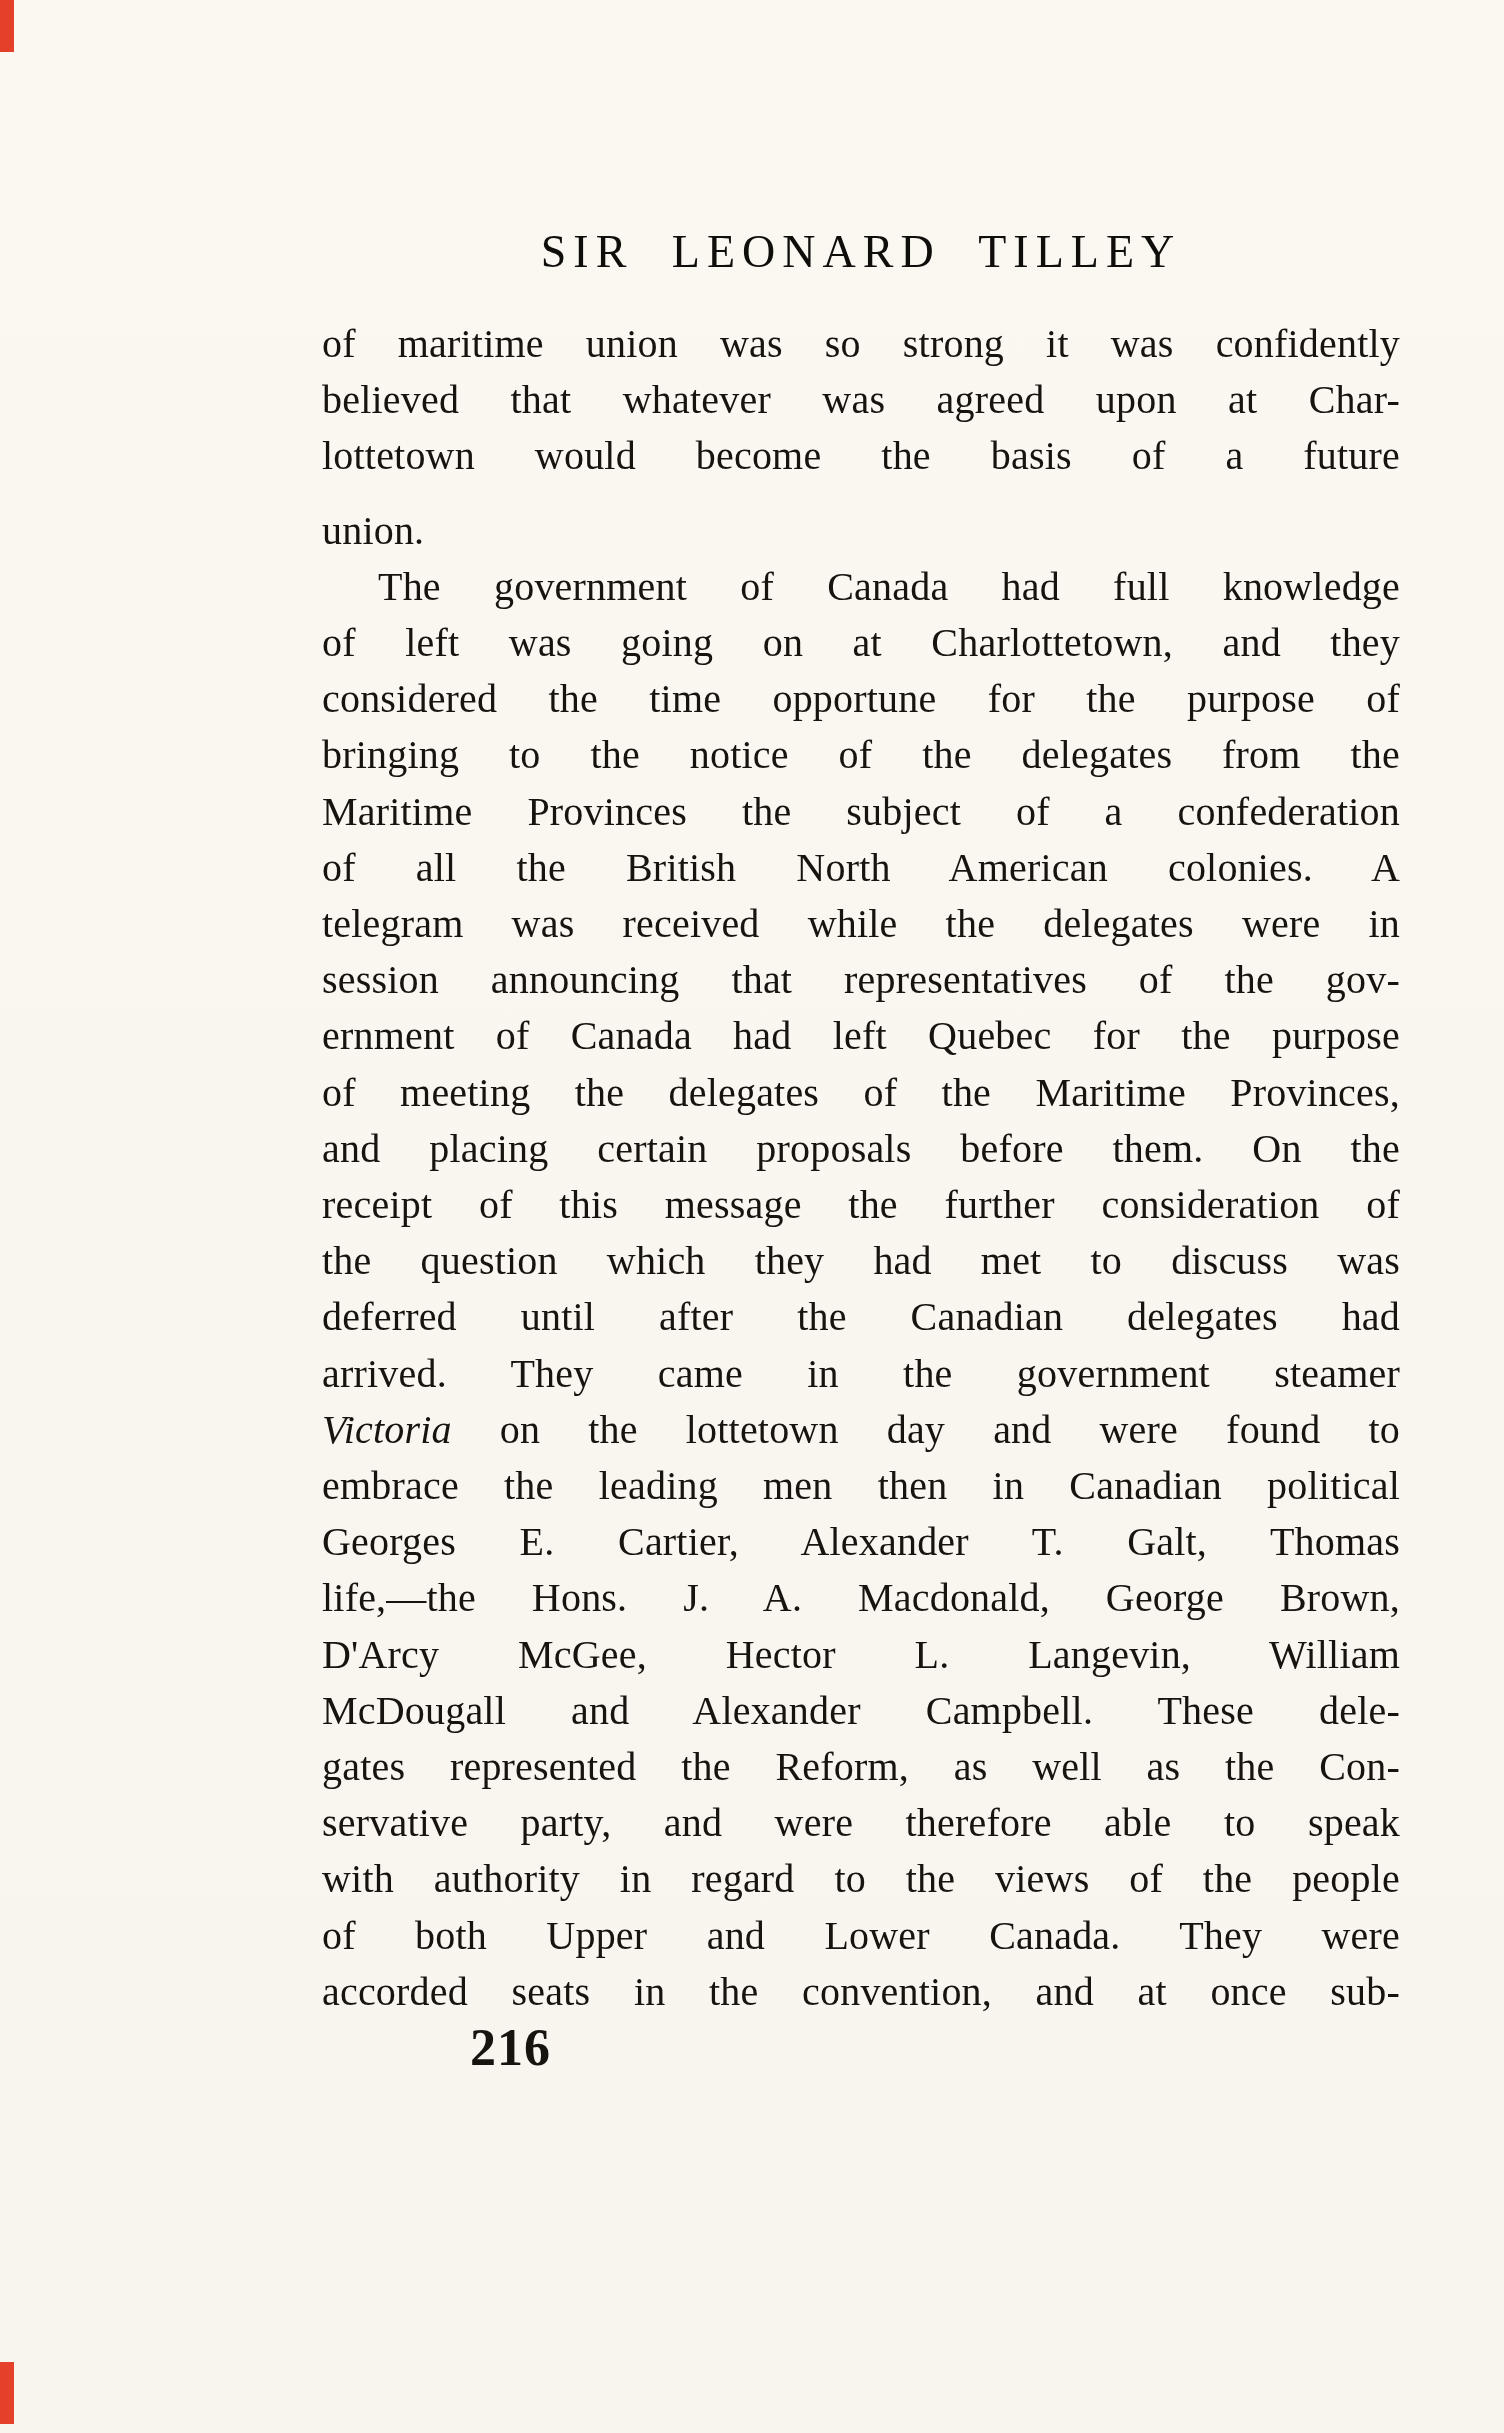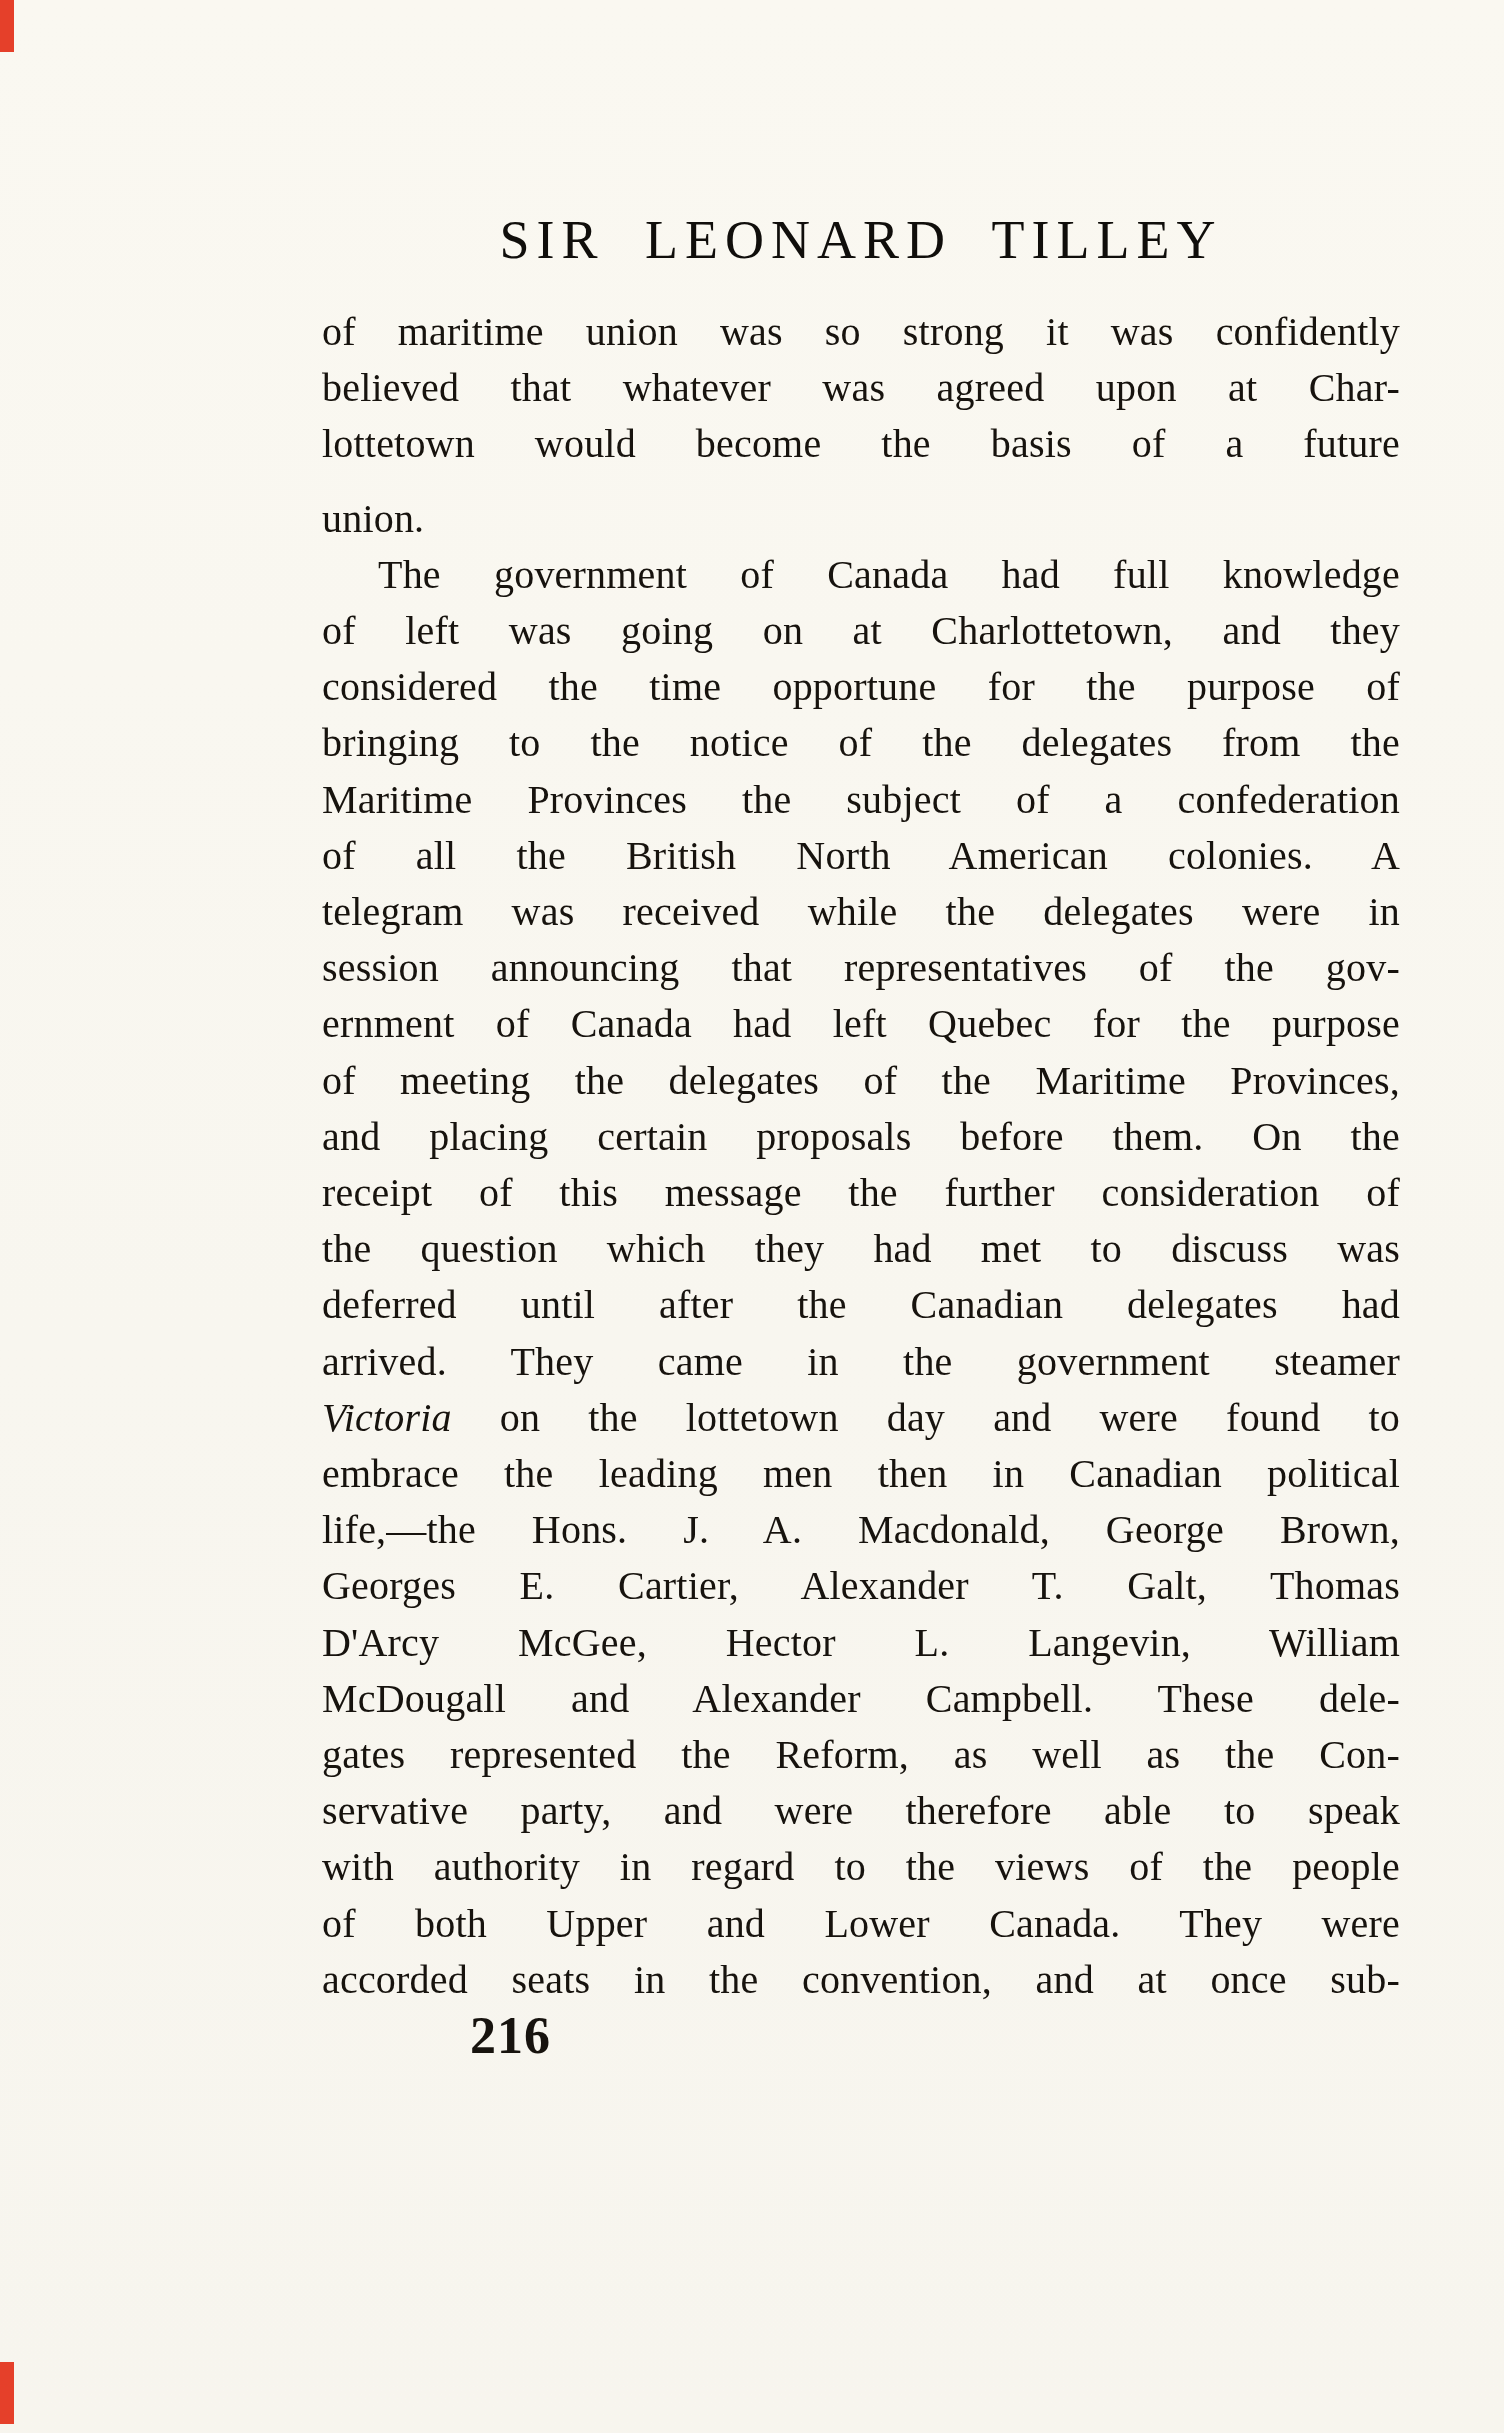--- a/index.html
+++ b/index.html
@@ -24,27 +24,27 @@
   .scan-mark.bottom { top: 2362px; height: 62px; }
 
   .text-block {
     position: absolute;
     left: 322px;
     top: 208px;
     width: 1078px;
     color: #17130e;
   }
   .page-header {
-    font-size: 54px;
+    font-size: 46px;
     line-height: 56px;
     font-weight: 500;
     letter-spacing: 7px;
     word-spacing: 20px;
     text-align: center;
-    margin: 4px 0 36px 0;
+    margin: 16px 0 36px 0;
     color: #100e0b;
   }
   .line {
     font-size: 40px;
     line-height: 56.2px;
     letter-spacing: 0.2px;
     text-align: justify;
     text-align-last: justify;
     white-space: normal;
   }
@@ -89,22 +89,22 @@
   <div class="line">session announcing that representatives of the gov-</div>
   <div class="line">ernment of Canada had left Quebec for the purpose</div>
   <div class="line">of meeting the delegates of the Maritime Provinces,</div>
   <div class="line">and placing certain proposals before them. On the</div>
   <div class="line">receipt of this message the further consideration of</div>
   <div class="line">the question which they had met to discuss was</div>
   <div class="line">deferred until after the Canadian delegates had</div>
   <div class="line">arrived. They came in the government steamer</div>
   <div class="line"><em>Victoria</em><span> on the lottetown day and were found to</span></div>
   <div class="line">embrace the leading men then in Canadian political</div>
+  <div class="line">Georges E. Cartier, Alexander T. Galt, Thomas</div>
   <div class="line">life,—the Hons. J. A. Macdonald, George Brown,</div>
-  <div class="line">Georges E. Cartier, Alexander T. Galt, Thomas</div>
   <div class="line">D'Arcy McGee, Hector L. Langevin, William</div>
   <div class="line">McDougall and Alexander Campbell. These dele-</div>
   <div class="line">gates represented the Reform, as well as the Con-</div>
   <div class="line">servative party, and were therefore able to speak</div>
   <div class="line">with authority in regard to the views of the people</div>
   <div class="line">of both Upper and Lower Canada. They were</div>
   <div class="line">accorded seats in the convention, and at once sub-</div>
 
   <div class="page-number">216</div>
 </div>

